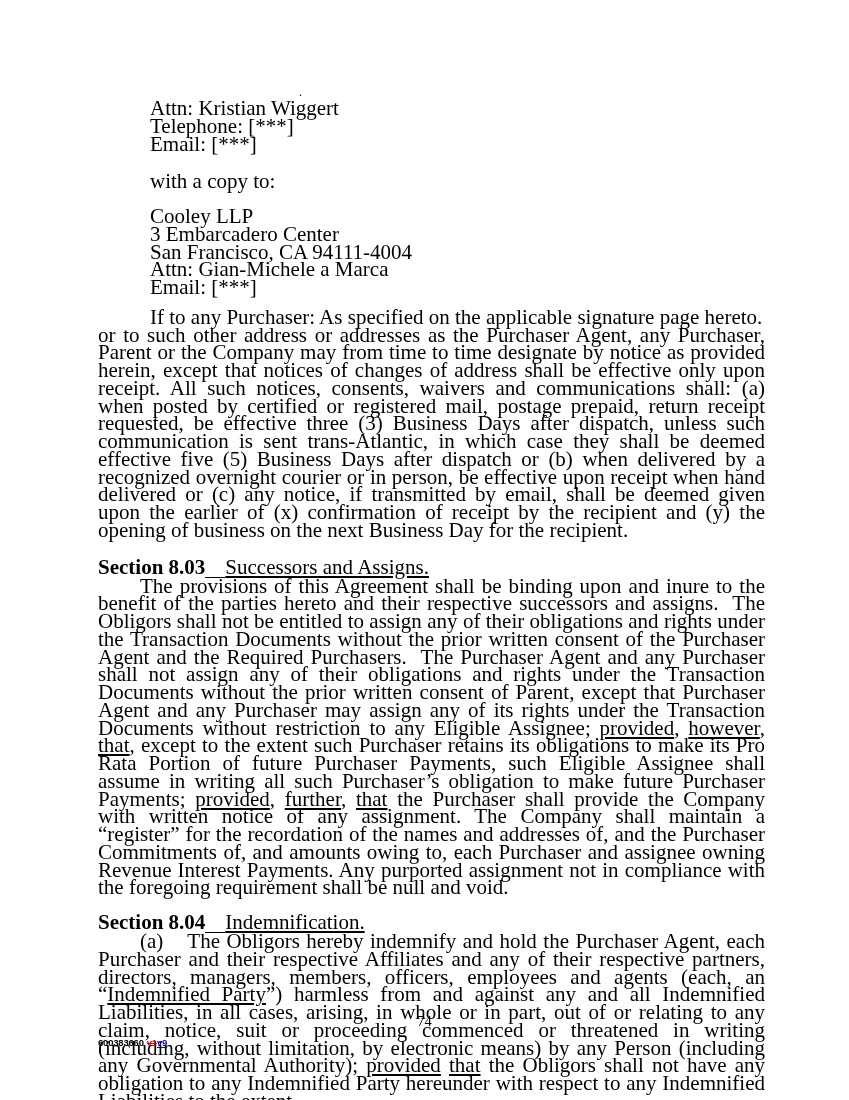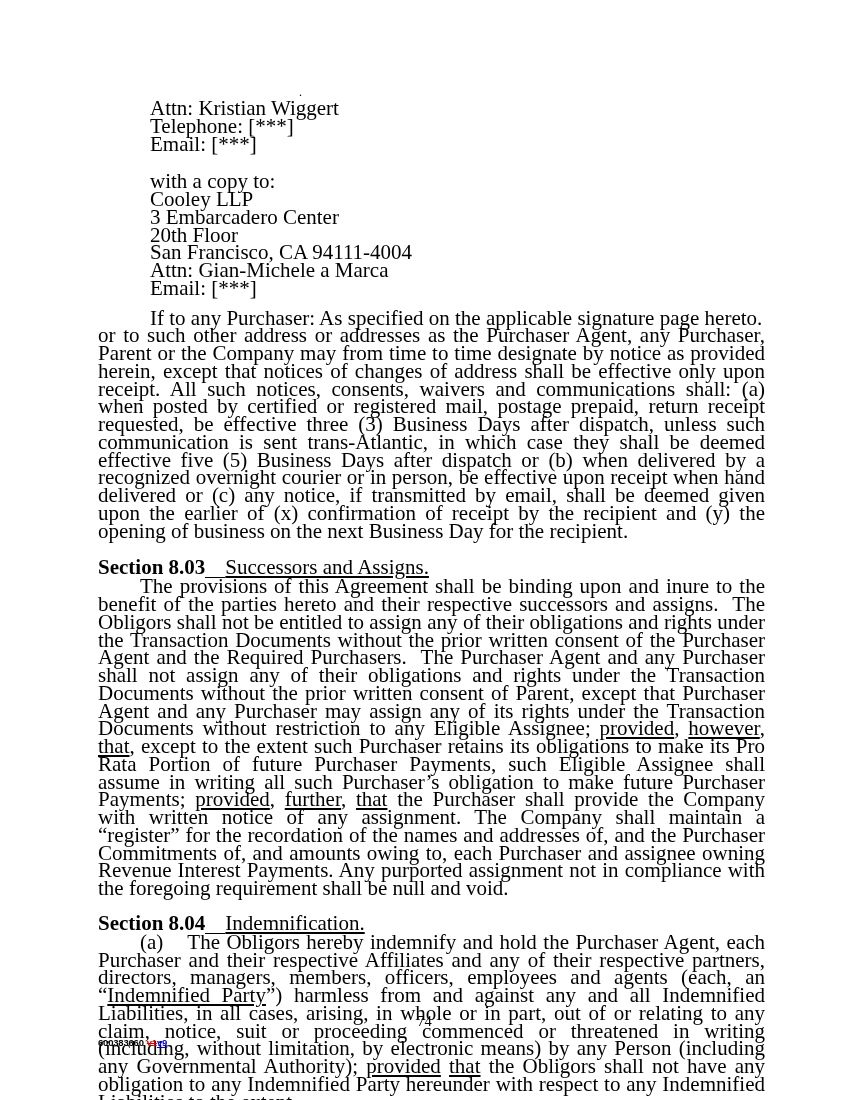--- a/index.html
+++ b/index.html
@@ -13,21 +13,21 @@
   .block div { min-height:17.75px; }
   .indent { padding-left:52px; }
   .just { text-align:justify; }
   .ind  { text-indent:42px; }
   .b { font-weight:bold;margin-top:32px; }
   .u { text-decoration:underline; }
   .tab-u { display:inline-block; width:20px; height:1em;
            border-bottom:1px solid #000; vertical-align:-0.18em; }
   .gap { display:inline-block; width:24px; }
   .mt12 { margin-top:12px; } .mt14 { margin-top:14px; }
-  .mt16 { margin-top:16px; } .mt17 { }
+  .mt16 { margin-top:16px; } .mt17 { margin-top:17px; }
   .mt18 { margin-top:18px; } .mt19 { margin-top:19px; }
   .mt22 { margin-top:20px; }
   .stray { position:absolute; left:299px; top:86px; font-size:12px; line-height:12px; }
   .pageno { position:absolute; top:1013px; left:0; width:100%;
             text-align:center; font-size:14.5px; }
   .footer { position:absolute; left:98px; top:1037px;
             font-family:"Liberation Sans", sans-serif;
             font-size:9.5px; font-weight:bold; letter-spacing:-0.2px; }
   .del { color:#e00000; text-decoration:line-through; margin-left:3px; }
   .ins { color:#0000dd; text-decoration:underline; }
@@ -44,21 +44,20 @@
       <div>Attn: Kristian Wiggert</div>
       <div>Telephone: [***]</div>
       <div>Email: [***]</div>
     </div>
 
     <div class="block indent mt22">with a copy to:</div>
 
     <div class="block indent mt17">
       <div>Cooley LLP</div>
       <div>3 Embarcadero Center</div>
-      <div>20th Floor</div>
       <div>San Francisco, CA 94111-4004</div>
       <div>Attn: Gian-Michele a Marca</div>
       <div>Email: [***]</div>
     </div>
 
     <div class="block indent mt12">If to any Purchaser: As specified on the applicable signature page hereto.</div>
 
     <p class="just mt19">or to such other address or addresses as the Purchaser Agent, any Purchaser, Parent or the Company may from time to time designate by notice as provided herein, except that notices of changes of address shall be effective only upon receipt. All such notices, consents, waivers and communications shall: (a) when posted by certified or registered mail, postage prepaid, return receipt requested, be effective three (3) Business Days after dispatch, unless such communication is sent trans-Atlantic, in which case they shall be deemed effective five (5) Business Days after dispatch or (b) when delivered by a recognized overnight courier or in person, be effective upon receipt when hand delivered or (c) any notice, if transmitted by email, shall be deemed given upon the earlier of (x) confirmation of receipt by the recipient and (y) the opening of business on the next Business Day for the recipient.</p>
 
     <div class="heading mt16">

